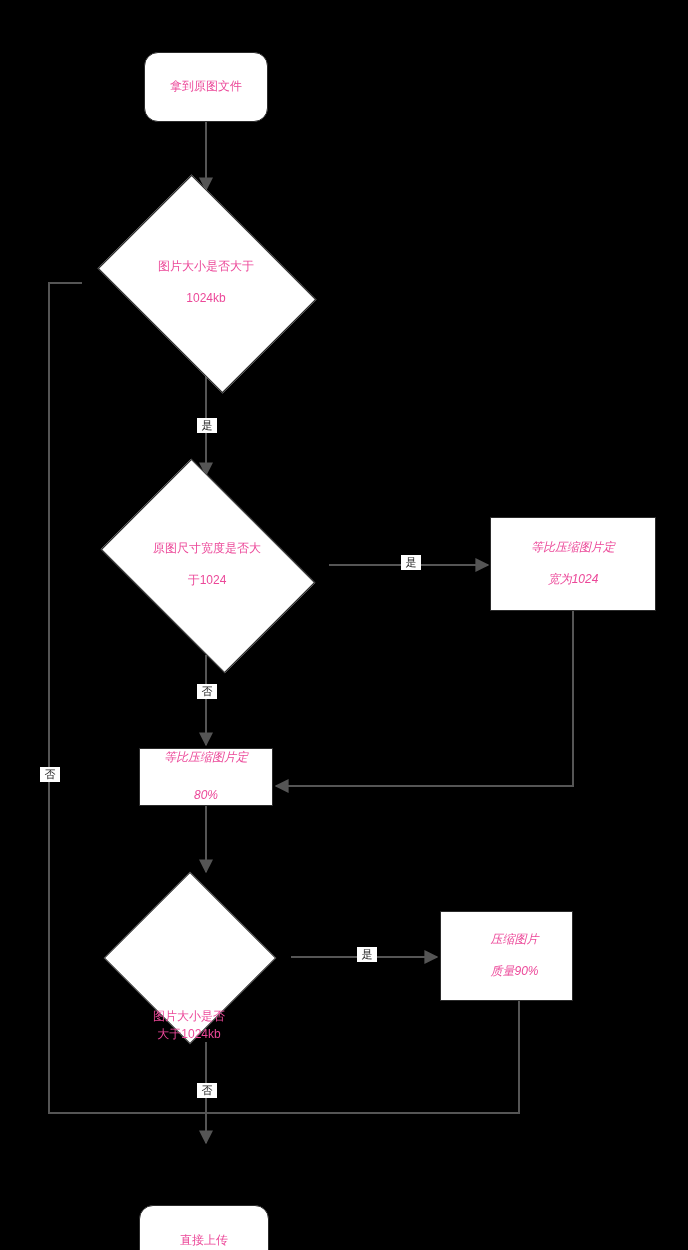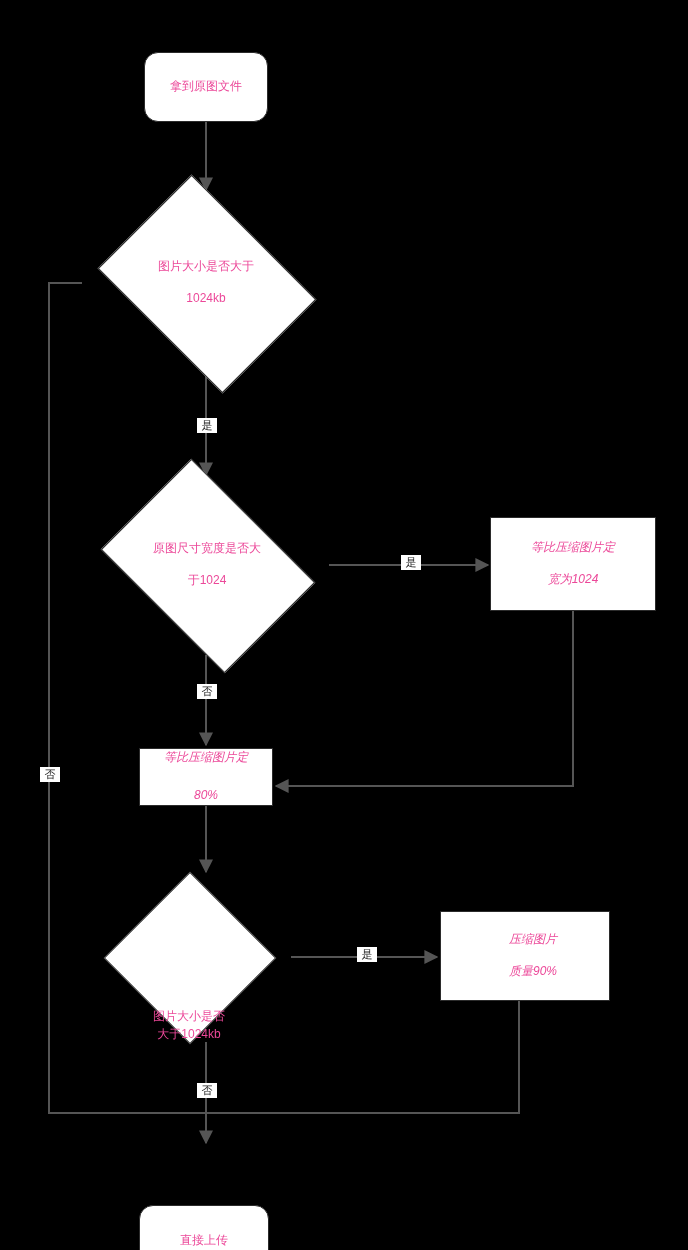--- a/index.html
+++ b/index.html
@@ -148,21 +148,21 @@
   </div>
 
   <div class="node diamond" style="left:104px; top:872px; width:170px; height:170px;justify-content:flex-end;">
     <div class="dshape" style="width:120px; height:120px; margin-left:-60px; margin-top:-60px; transform: rotate(45deg);"></div>
     <div class="dtext">
       <span class="line1">图片大小是否</span>
       <span class="line2" style="margin-top:4px;">大于1024kb</span>
     </div>
   </div>
 
-  <div class="node process" style="left:440px; top:911px; width:170px; height:90px;padding-left:16px;">
+  <div class="node process" style="left:440px; top:911px; width:133px; height:90px;padding-left:16px;">
     <span class="line1">压缩图片</span>
     <span class="line2">质量90%</span>
   </div>
 
   <div class="node terminal single" style="left:139px; top:1205px; width:130px; height:72px;">
     <span class="line1">直接上传</span>
   </div>
 
   <div class="edge-label" style="left:197px; top:418px; width:18px;">是</div>
   <div class="edge-label" style="left:40px; top:767px; width:18px;">否</div>

